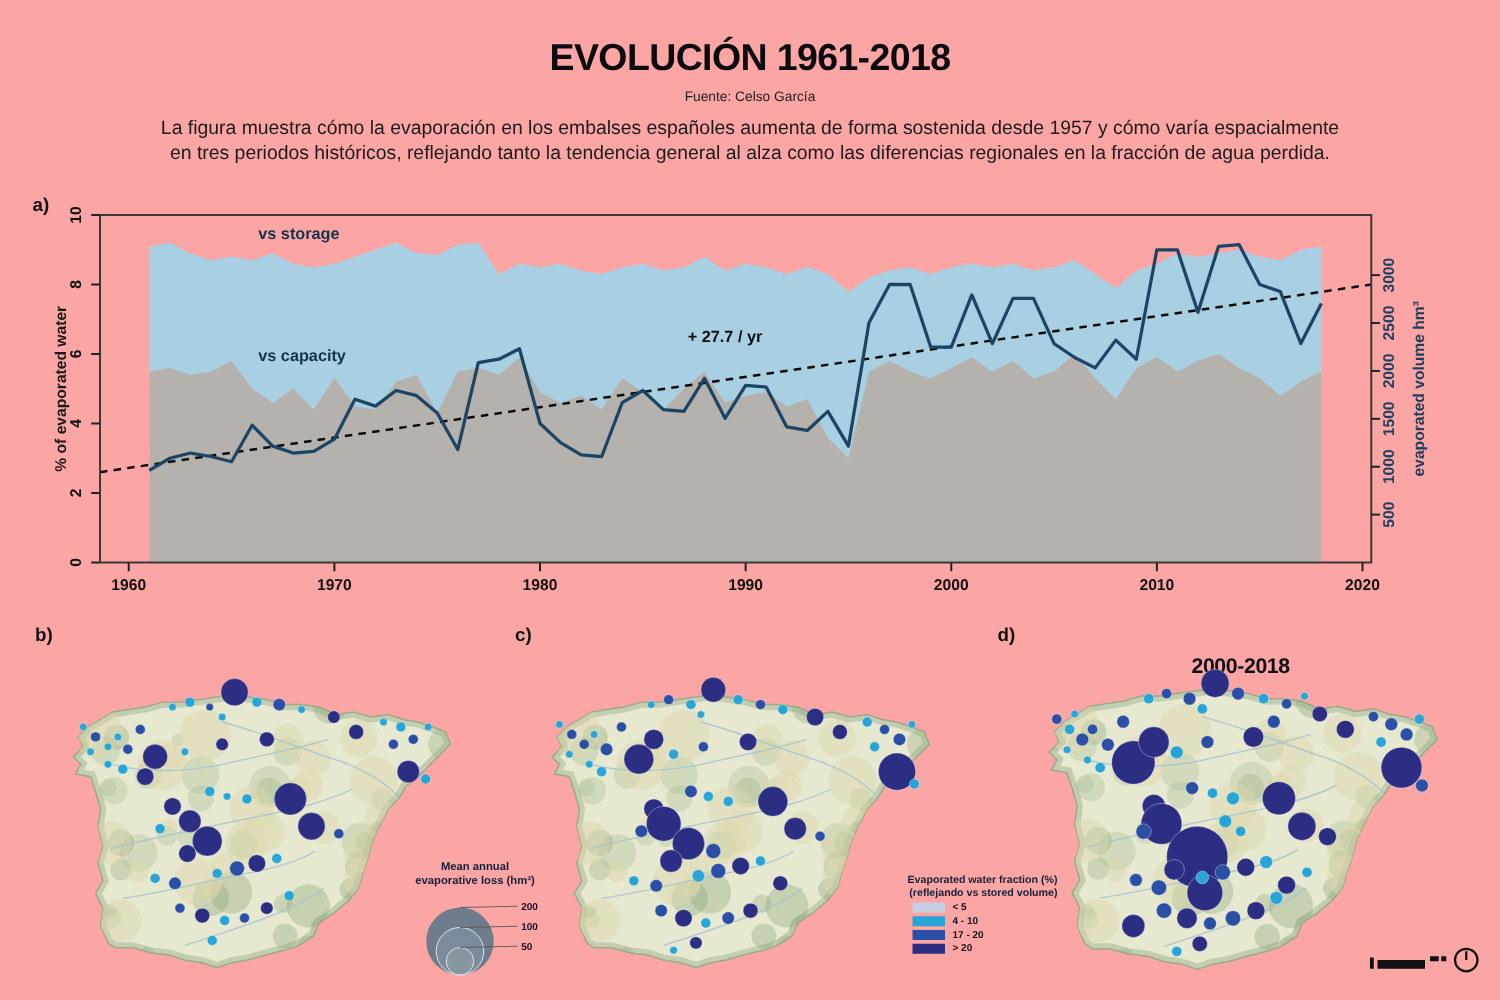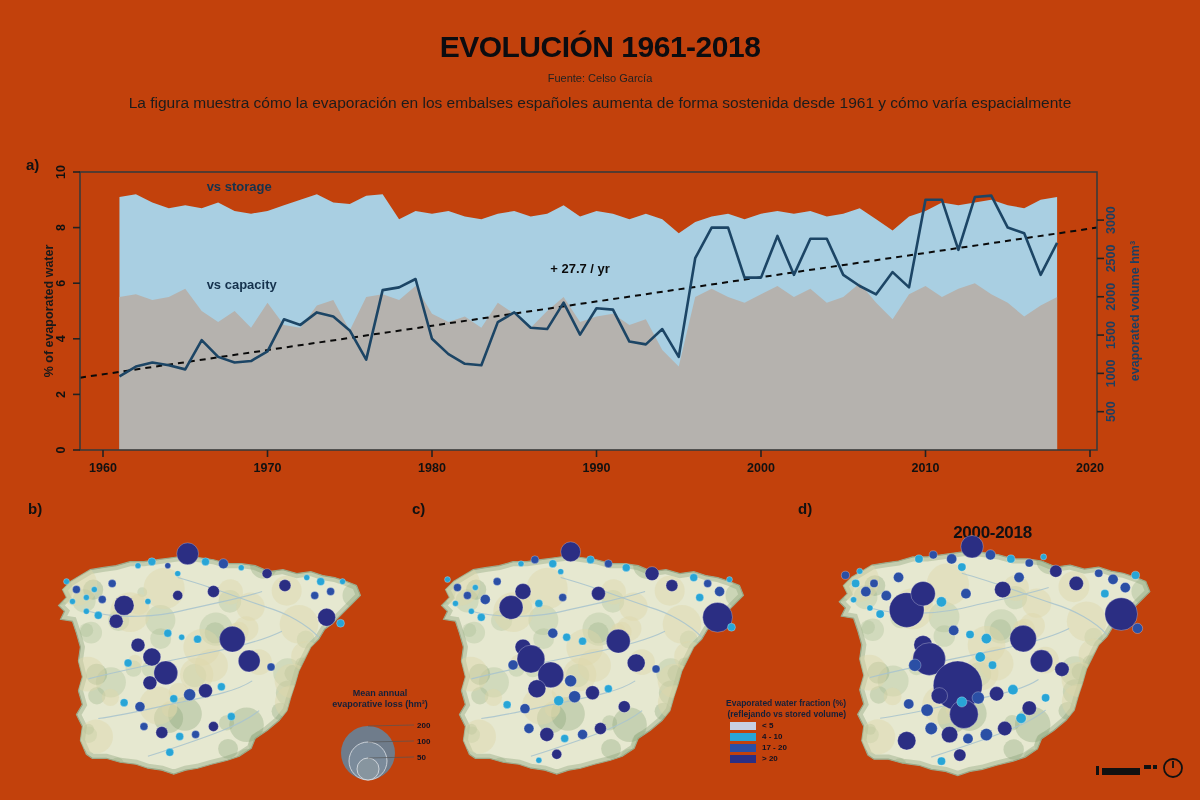--- a/index.html
+++ b/index.html
@@ -1,16 +1,16 @@
 <!DOCTYPE html>
 <html><head>
 <meta charset="utf-8">
 <style>
   html,body{margin:0;padding:0;background:#ffffff;}
-  .page{position:relative;width:1200px;height:800px;background:#c2410c;overflow:hidden;
+  .page{position:relative;width:1200px;height:800px;background:#fca5a5;overflow:hidden;
         font-family:"Liberation Sans",sans-serif;color:#111;}
   .title{position:absolute;top:30px;left:0;right:0;text-align:center;
          font-size:30px;font-weight:700;letter-spacing:-0.5px;color:#0c0c10;}
   .source{position:absolute;top:72px;left:0;right:0;text-align:center;
           font-size:11px;font-weight:400;color:#222;}
   .desc{position:absolute;top:93px;left:55px;right:55px;text-align:center;
         font-size:15.5px;line-height:1.28;color:#1c1c1c;}
   .panel-label{position:absolute;font-size:15px;font-weight:700;color:#111;}
   .map-title{position:absolute;text-align:center;font-size:17px;font-weight:700;
              letter-spacing:-0.3px;color:#101014;}
@@ -24,21 +24,22 @@
   .lg-label{margin-left:6px;font-size:8px;font-weight:700;color:#101020;}
 </style>
 </head>
 <body>
 
 <div class="page">
 
   <div class="title">EVOLUCIÓN 1961-2018</div>
   <div class="source">Fuente: Celso García</div>
   <div class="desc">
-    <span>La figura muestra cómo la evaporación en los embalses españoles aumenta de forma sostenida desde 1961 y cómo varía espacialmente</span><br>
+    <span>La figura muestra cómo la evaporación en los embalses españoles aumenta de forma sostenida desde 1957 y cómo varía espacialmente</span><br>
+    <span>en tres periodos históricos, reflejando tanto la tendencia general al alza como las diferencias regionales en la fracción de agua perdida.</span>
   </div>
 
   <div class="panel-label" style="left:26px;top:156px;">a)</div>
   <svg id="chart" style="left:45px;top:160px;" width="1110" height="330" viewBox="0 0 1110 330">
       <polygon points="74.45,37.02000000000001 90.9,34.24000000000001 107.35,42.579999999999984 123.8,48.140000000000015 140.25,45.359999999999985 156.7,48.140000000000015 173.14999999999998,42.579999999999984 189.6,50.920000000000016 206.04999999999998,53.69999999999999 222.5,50.920000000000016 238.95,45.359999999999985 255.39999999999998,39.79999999999998 271.85,34.24000000000001 288.29999999999995,42.579999999999984 304.75,43.97 321.2,35.629999999999995 337.65,34.24000000000001 354.09999999999997,59.25999999999996 370.55,50.920000000000016 387,53.69999999999999 403.45,50.920000000000016 419.9,56.47999999999999 436.34999999999997,59.25999999999996 452.79999999999995,53.69999999999999 469.25,50.920000000000016 485.7,56.47999999999999 502.15,53.69999999999999 518.5999999999999,45.359999999999985 535.05,56.47999999999999 551.5,50.920000000000016 567.95,53.69999999999999 584.4,59.25999999999996 600.85,53.69999999999999 617.3,59.25999999999996 633.75,73.16 650.1999999999999,62.04000000000002 666.65,56.47999999999999 683.1,53.69999999999999 699.55,59.25999999999996 716,53.69999999999999 732.4499999999999,50.920000000000016 748.9,53.69999999999999 765.35,50.920000000000016 781.8,56.47999999999999 798.25,53.69999999999999 814.6999999999999,48.140000000000015 831.15,59.25999999999996 847.5999999999999,70.38 864.05,56.47999999999999 880.5,50.920000000000016 896.9499999999999,42.579999999999984 913.4,45.359999999999985 929.8499999999999,42.579999999999984 946.3,39.79999999999998 962.75,45.359999999999985 979.1999999999999,48.140000000000015 995.65,39.79999999999998 1012.0999999999999,37.02000000000001 1012.0999999999999,290 74.45,290" fill="#a9cfe2"></polygon>
       <polygon points="74.45,137.1 90.9,134.32 107.35,139.88 123.8,137.1 140.25,128.76 156.7,151 173.14999999999998,162.12 189.6,151 206.04999999999998,167.68 222.5,142.66 238.95,164.89999999999998 255.39999999999998,167.68 271.85,145.44 288.29999999999995,139.88 304.75,170.46 321.2,137.1 337.65,134.32 354.09999999999997,139.88 370.55,125.97999999999999 387,153.77999999999997 403.45,162.12 419.9,156.56 436.34999999999997,167.68 452.79999999999995,142.66 469.25,153.77999999999997 485.7,167.68 502.15,151 518.5999999999999,137.1 535.05,162.12 551.5,156.56 567.95,153.77999999999997 584.4,164.89999999999998 600.85,159.34 617.3,189.92000000000002 633.75,206.6 650.1999999999999,137.1 666.65,128.76 683.1,137.1 699.55,142.66 716,134.32 732.4499999999999,125.97999999999999 748.9,137.1 765.35,128.76 781.8,142.66 798.25,137.1 814.6999999999999,123.19999999999999 831.15,142.66 847.5999999999999,159.34 864.05,134.32 880.5,125.97999999999999 896.9499999999999,137.1 913.4,128.76 929.8499999999999,123.19999999999999 946.3,134.32 962.75,142.66 979.1999999999999,156.56 995.65,145.44 1012.0999999999999,137.1 1012.0999999999999,290 74.45,290" fill="#b5b2ae"></polygon>
       <line x1="35" y1="217.72" x2="1052" y2="67.6" stroke="#0a0a0a" stroke-width="2" stroke-dasharray="6 5"></line>
       <path d="M74.45,216.32999999999998 L90.9,206.6 L107.35,202.43 L123.8,205.21 L140.25,209.38 L156.7,180.19 L173.14999999999998,196.87 L189.6,202.43 L206.04999999999998,201.04 L222.5,191.31 L238.95,159.34 L255.39999999999998,164.89999999999998 L271.85,152.39 L288.29999999999995,156.56 L304.75,170.46 L321.2,199.64999999999998 L337.65,130.15 L354.09999999999997,127.37 L370.55,119.02999999999997 L387,178.8 L403.45,194.08999999999997 L419.9,203.82 L436.34999999999997,205.21 L452.79999999999995,162.12 L469.25,152.39 L485.7,167.68 L502.15,169.07 L518.5999999999999,142.66 L535.05,174.63 L551.5,148.22 L567.95,149.61 L584.4,181.57999999999998 L600.85,184.36 L617.3,169.07 L633.75,196.87 L650.1999999999999,98.17999999999998 L666.65,67.6 L683.1,67.6 L699.55,117.63999999999999 L716,117.63999999999999 L732.4499999999999,75.94 L748.9,114.86000000000001 L765.35,78.72 L781.8,78.72 L798.25,114.86000000000001 L814.6999999999999,125.97999999999999 L831.15,134.32 L847.5999999999999,112.07999999999998 L864.05,127.37 L880.5,39.79999999999998 L896.9499999999999,39.79999999999998 L913.4,89.84 L929.8499999999999,37.02000000000001 L946.3,35.629999999999995 L962.75,67.6 L979.1999999999999,73.16 L995.65,114.86000000000001 L1012.0999999999999,82.88999999999999" fill="none" stroke="#1c4565" stroke-width="2.6" stroke-linejoin="round"></path>
       <rect x="35" y="12" width="1017" height="278" fill="none" stroke="#3a3a3a" stroke-width="1.6"></rect>
       <line x1="58" y1="290" x2="58" y2="297" stroke="#222" stroke-width="1.6"></line>

